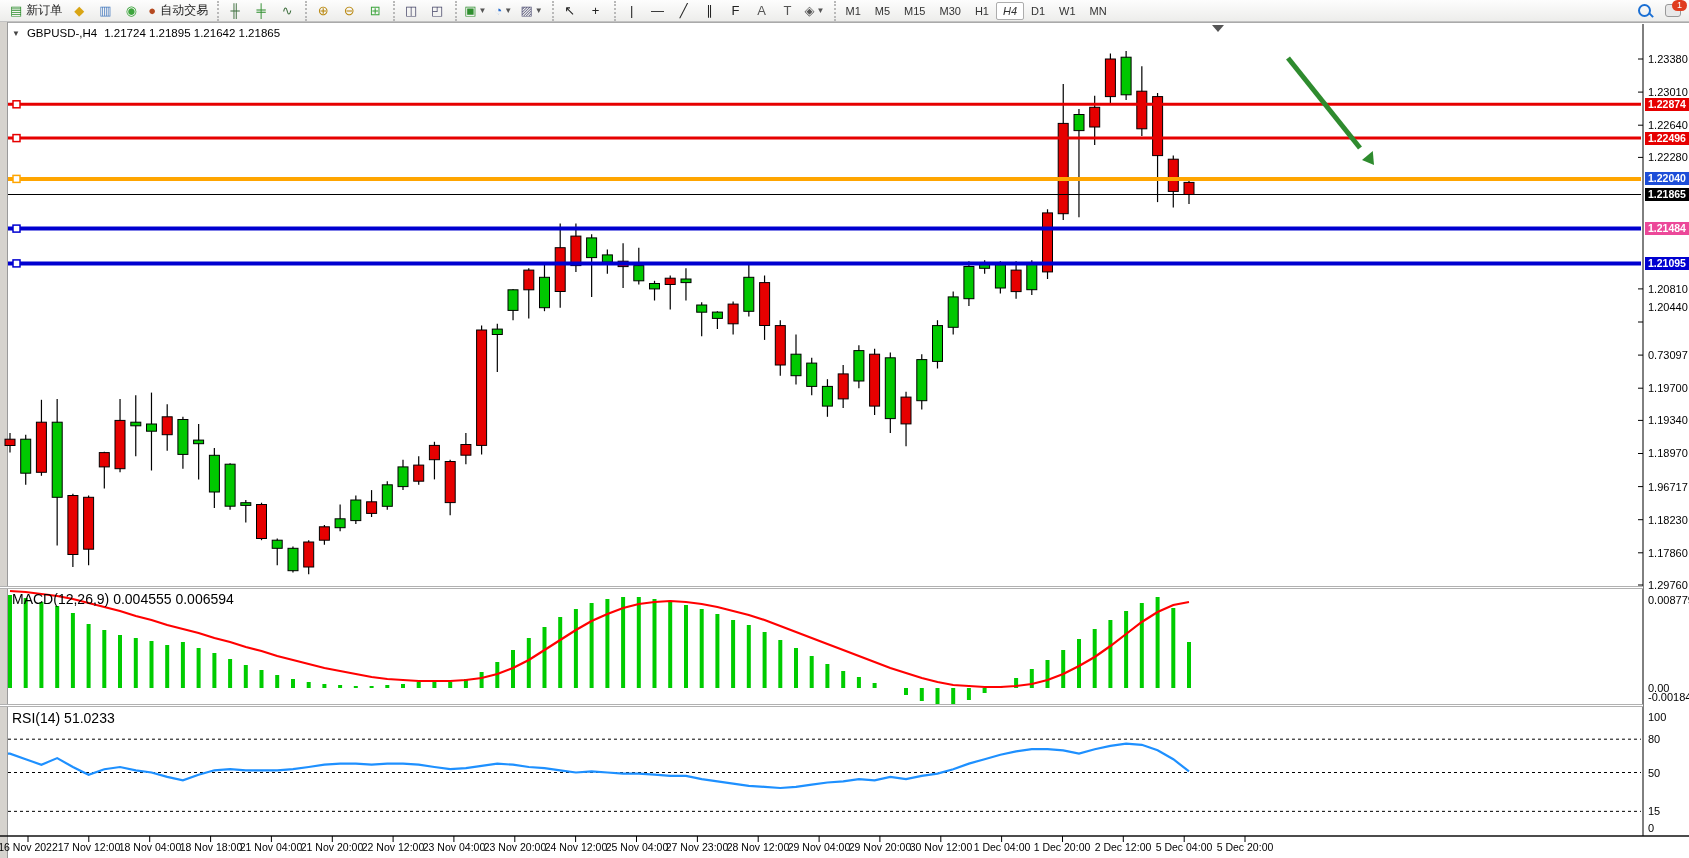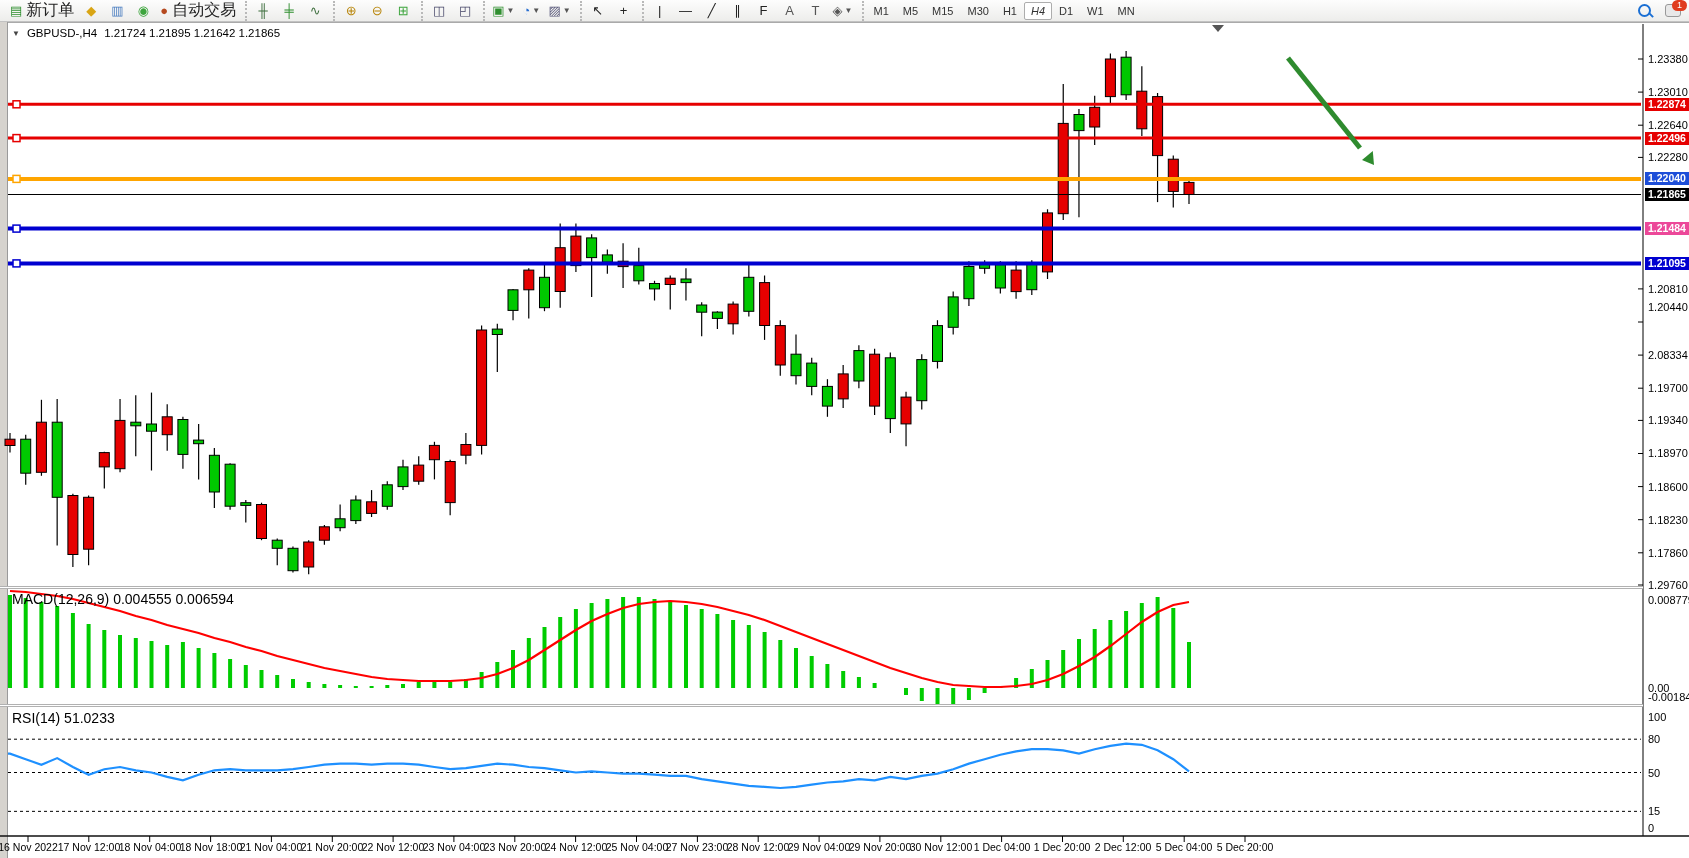--- a/index.html
+++ b/index.html
@@ -3,21 +3,21 @@
 <meta charset="utf-8">
 <style>
   html,body{margin:0;padding:0;background:#d6d3ce;}
   .app{position:relative;width:1689px;height:858px;background:#ffffff;font-family:"Liberation Sans",sans-serif;overflow:hidden;}
   
   .toolbar{position:absolute;left:0;top:0;width:1689px;height:22px;background:linear-gradient(#fdfdfd,#ededeb);border-bottom:1px solid #c2c2c2;display:flex;align-items:center;font-size:12px;color:#444;box-sizing:border-box;padding-left:2px;}
   .tgroup{display:flex;align-items:center;height:20px;border-left:2px dotted #b9b9b9;padding:0 3px;margin:0 1px;}
   .tgroup:first-child{border-left:none;}
   .tbtn{display:flex;align-items:center;height:18px;min-width:18px;justify-content:center;padding:0 3px;margin:0 1px;border-radius:2px;cursor:pointer;white-space:nowrap;}
   .tbtn .g{font-size:13px;line-height:18px;}
-  .tbtn .lbl{margin-left:4px;font-size:16px;color:#222;}
+  .tbtn .lbl{margin-left:4px;font-size:12px;color:#222;}
   .tbtn .dd{font-size:8px;color:#555;margin-left:2px;}
   .tf{font-size:11px;color:#333;padding:2px 6px;cursor:pointer;border:1px solid transparent;border-radius:2px;}
   .tf.active{background:#ffffff;border:1px solid #adadad;font-style:italic;}
   .tb-right{margin-left:auto;display:flex;align-items:center;padding-right:8px;}
   .magicon{position:relative;width:9px;height:9px;border:2px solid #1a6fd4;border-radius:50%;margin-right:14px;cursor:pointer;}
   .magicon::after{content:"";position:absolute;left:8px;top:8px;width:6px;height:2px;background:#1a6fd4;transform:rotate(45deg);}
   .chaticon{position:relative;width:14px;height:11px;background:#e8e8e8;border:1px solid #999;border-radius:3px;cursor:pointer;}
   .badge{position:absolute;right:-7px;top:-5px;background:#e03c1e;color:#fff;font-size:9px;line-height:11px;min-width:11px;text-align:center;border-radius:6px;padding:0 2px;}
   
   .leftbar{position:absolute;left:0;top:22px;width:8px;height:836px;background:#d6d3ce;border-right:1px solid #9a9a9a;box-sizing:border-box;}
@@ -459,25 +459,25 @@
   <div class="psep" style="top:586px;"></div>
   <div class="psep" style="top:704px;"></div>
 
   <div id="overlays">
       <div class="ptick" style="top:53px">1.23380</div>
       <div class="ptick" style="top:86px">1.23010</div>
       <div class="ptick" style="top:119px">1.22640</div>
       <div class="ptick" style="top:151px">1.22280</div>
       <div class="ptick" style="top:283px">1.20810</div>
       <div class="ptick" style="top:301px">1.20440</div>
-      <div class="ptick" style="top:349px">2.08334</div>
+      <div class="ptick" style="top:349px">0.73097</div>
       <div class="ptick" style="top:382px">1.19700</div>
       <div class="ptick" style="top:414px">1.19340</div>
       <div class="ptick" style="top:447px">1.18970</div>
-      <div class="ptick" style="top:481px">1.18600</div>
+      <div class="ptick" style="top:481px">1.96717</div>
       <div class="ptick" style="top:514px">1.18230</div>
       <div class="ptick" style="top:547px">1.17860</div>
       <div class="ptick" style="top:579px">1.29760</div>
       <div class="plabel" style="top:98px;background:#e60000">1.22874</div>
       <div class="plabel" style="top:132px;background:#e60000">1.22496</div>
       <div class="plabel" style="top:172px;background:#1d4ed8">1.22040</div>
       <div class="plabel" style="top:188px;background:#000000">1.21865</div>
       <div class="plabel" style="top:222px;background:#ec4899">1.21484</div>
       <div class="plabel" style="top:257px;background:#0000d0">1.21095</div>
       <div class="ptick" style="top:594px">0.008779</div>

